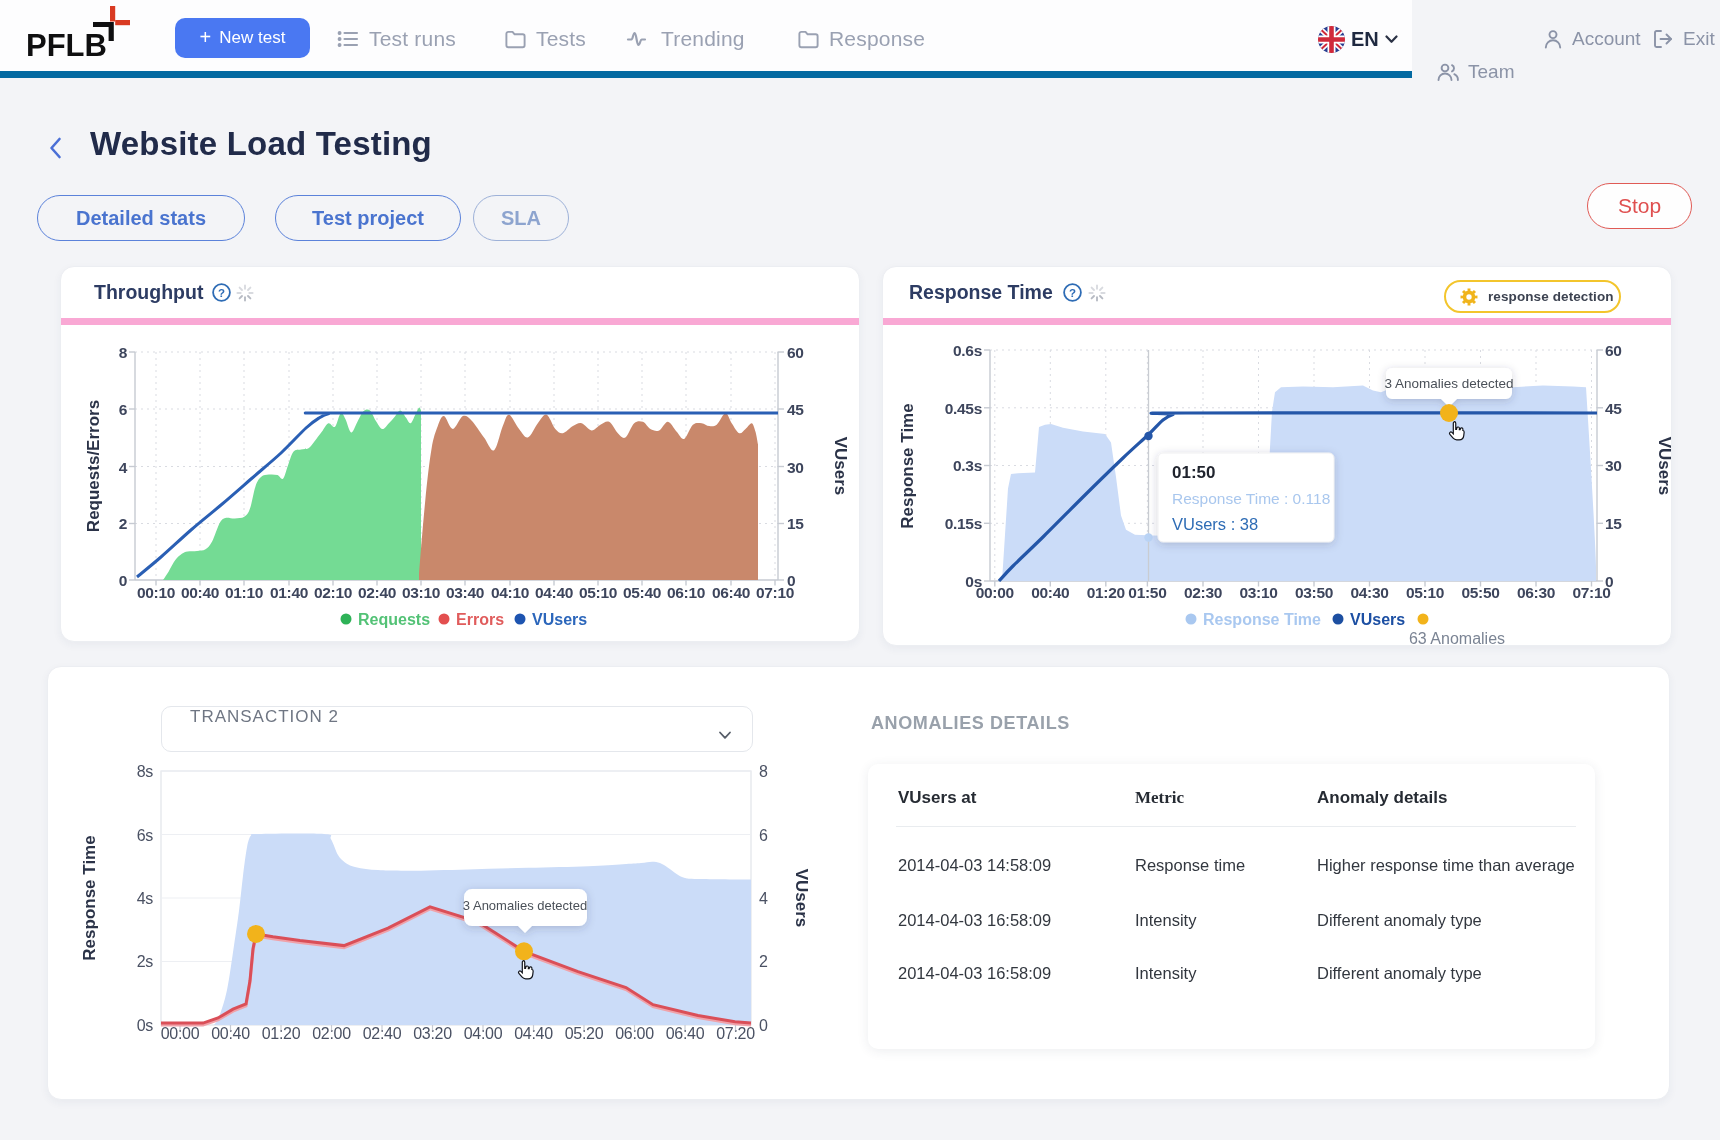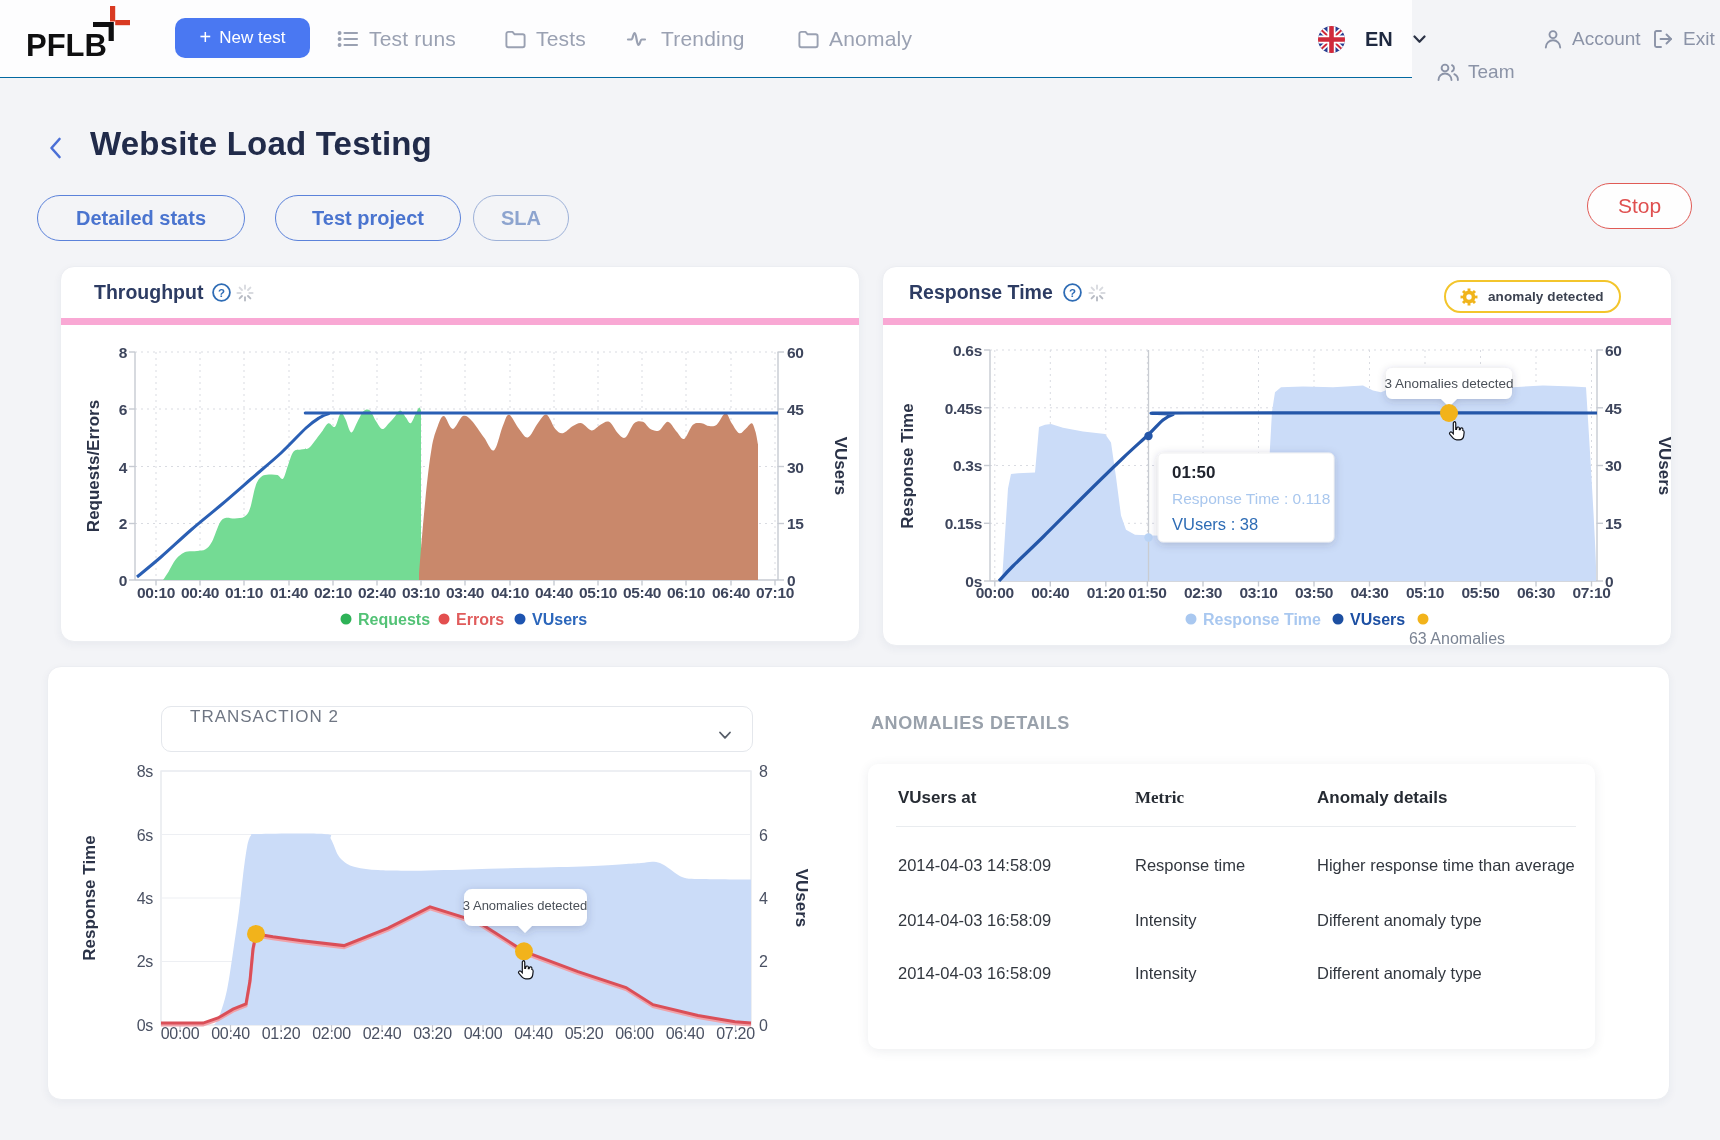--- a/index.html
+++ b/index.html
@@ -1,18 +1,18 @@
 <!DOCTYPE html>
 <html><head><meta charset="utf-8">
 <style>
 * { margin:0; padding:0; box-sizing:border-box; }
 html,body { width:1720px; height:1140px; font-family:"Liberation Sans", sans-serif; background:#f3f4f7; overflow:hidden; }
 .abs { position:absolute; }
 #page { position:relative; width:1720px; height:1140px; }
-#nav { position:absolute; left:0; top:0; width:1412px; height:78px; background:#fdfdfe; border-bottom:1px solid #0369a1; }
+#nav { position:absolute; left:0; top:0; width:1412px; height:78px; background:#fdfdfe; border-bottom:7px solid #0369a1; }
 .navitem { position:absolute; top:0; height:78px; display:flex; align-items:center; gap:9px; color:#9aa1b2; font-size:21px; font-weight:500; letter-spacing:0.2px; }
 .rightitem { position:absolute; top:0; height:78px; display:flex; align-items:center; gap:8px; color:#8b93a7; font-size:19px; font-weight:500; }
 .card { position:absolute; background:#fff; border:1px solid #eceef2; border-radius:14px; box-shadow:0 3px 8px rgba(40,50,90,0.05); }
 .chead { position:absolute; left:0; top:0; right:0; height:58px; border-bottom:7px solid #f9a8d4; display:flex; align-items:center; }
 .ctitle { font-size:19.5px; font-weight:700; color:#2d3c63; letter-spacing:0px; }
 svg text { font-family:"Liberation Sans", sans-serif; }
 .ax { font-size:15.5px; font-weight:600; fill:#3d455c; letter-spacing:-0.3px; }
 .ax3 { font-size:16px; font-weight:500; fill:#4a5163; letter-spacing:-0.3px; }
 .am { text-anchor:middle; }
 .ae { text-anchor:end; }
@@ -54,23 +54,23 @@
   <div class="navitem" style="left:626px;text-align:right;">
         <svg width="26" height="24" viewBox="0 0 26 24" fill="none" stroke="#9aa1b2" stroke-width="2.2" stroke-linecap="round" stroke-linejoin="round">
           <path d="M2,12.5 h3.5 c1.3,0 1.6,-6.5 3.2,-6.5 c1.7,0 2,12 3.7,12 c1.6,0 1.9,-5.5 3.2,-5.5 h3.4"></path>
         </svg>
         <span>Trending</span>
       </div>
   <div class="navitem" style="left:797px;">
         <svg width="23" height="23" viewBox="0 0 24 24" fill="none" stroke="#9aa1b2" stroke-width="2" stroke-linejoin="round">
           <path d="M2.5,6 a2,2 0 0 1 2,-2 h4.4 l2.2,2.6 h8.4 a2,2 0 0 1 2,2 v9.4 a2,2 0 0 1 -2,2 h-15 a2,2 0 0 1 -2,-2 Z"></path>
         </svg>
-        <span>Anomaly</span>
-      </div>
-  <div class="rightitem" style="left:1318px;gap:20px;">
+        <span>Response</span>
+      </div>
+  <div class="rightitem" style="left:1318px;gap:6px;">
         <svg width="27" height="27" viewBox="0 0 27 27">
           <defs>
             <clipPath id="fc">
               <circle cx="13.5" cy="13.5" r="13.5"></circle>
             </clipPath>
           </defs>
           <g clip-path="url(#fc)">
             <rect width="27" height="27" fill="#2b3f90"></rect>
             <path d="M-3,-2 L30,29 M30,-2 L-3,29" stroke="#fff" stroke-width="5.2"></path>
             <path d="M-3,-2 L30,29 M30,-2 L-3,29" stroke="#d0293a" stroke-width="2"></path>
@@ -343,21 +343,21 @@
             <line x1="4.7" y1="9.0" x2="1.4" y2="9.0" stroke="#a9aeb8" stroke-opacity="0.45" stroke-width="1.9" stroke-linecap="round"></line>
             <line x1="6.0" y1="6.0" x2="3.6" y2="3.6" stroke="#a9aeb8" stroke-opacity="0.45" stroke-width="1.9" stroke-linecap="round"></line>
             <line x1="9.0" y1="4.7" x2="9.0" y2="1.4" stroke="#a9aeb8" stroke-opacity="0.45" stroke-width="1.9" stroke-linecap="round"></line>
             <line x1="12.0" y1="6.0" x2="14.4" y2="3.6" stroke="#a9aeb8" stroke-opacity="0.45" stroke-width="1.9" stroke-linecap="round"></line>
           </svg>
         </span>
     <div style="position:absolute;right:50px;top:13px;height:33px;width:177px;border:2px solid #f3c52c;border-radius:17px;display:flex;align-items:center;background:#fff;">
       <svg width="20" height="20" viewBox="-10 -10 20 20" style="margin-left:13px;">
             <path d="M-1.51,-8.47 L1.51,-8.47 L1.37,-6.25 L3.45,-5.39 L4.92,-7.06 L7.06,-4.92 L5.39,-3.45 L6.25,-1.37 L8.47,-1.51 L8.47,1.51 L6.25,1.37 L5.39,3.45 L7.06,4.92 L4.92,7.06 L3.45,5.39 L1.37,6.25 L1.51,8.47 L-1.51,8.47 L-1.37,6.25 L-3.45,5.39 L-4.92,7.06 L-7.06,4.92 L-5.39,3.45 L-6.25,1.37 L-8.47,1.51 L-8.47,-1.51 L-6.25,-1.37 L-5.39,-3.45 L-7.06,-4.92 L-4.92,-7.06 L-3.45,-5.39 L-1.37,-6.25 Z M2.69,0.00 a2.69,2.69 0 1 0 -5.38,0 a2.69,2.69 0 1 0 5.38,0 Z" fill="#f0b41c" fill-rule="evenodd"></path>
           </svg>
-      <span style="font-size:13.5px;font-weight:700;color:#3c4250;margin-left:9px;white-space:nowrap;letter-spacing:0.1px;">anomaly detected</span>
+      <span style="font-size:13.5px;font-weight:700;color:#3c4250;margin-left:9px;white-space:nowrap;letter-spacing:0.1px;">response detection</span>
     </div>
   </div>
 </div>
 
 <div class="card" style="left:47px;top:666px;width:1623px;height:434px;">
   <svg class="abs" style="left:0;top:0" width="1623" height="434" viewBox="0 0 1623 434">
 <defs>
           <filter id="sh3" x="-40%" y="-40%" width="180%" height="200%">
 <feDropShadow dx="0" dy="2" stdDeviation="4" flood-color="#303a55" flood-opacity="0.22"></feDropShadow>
           </filter>

